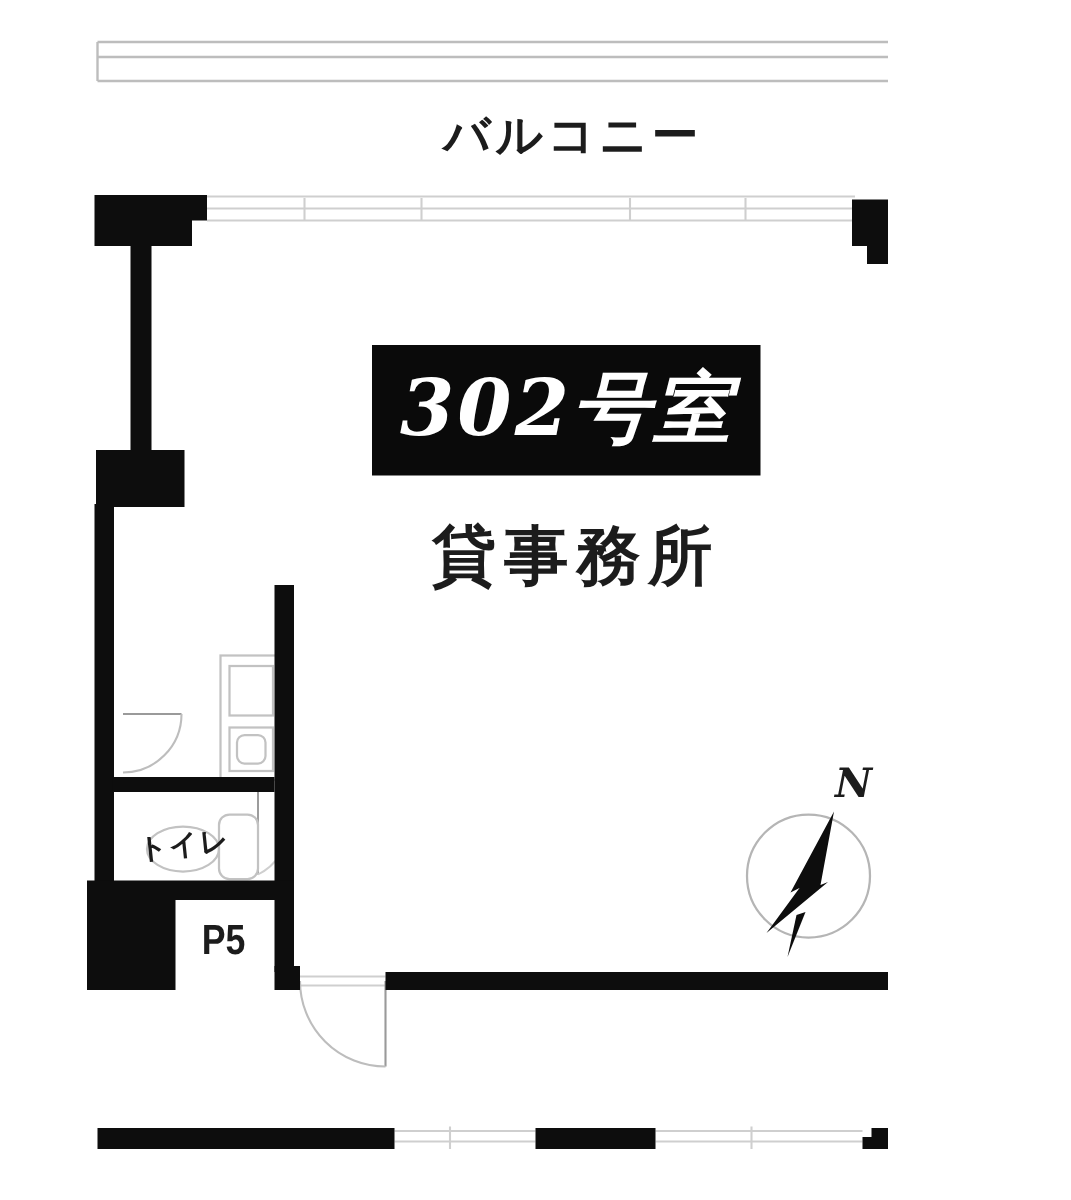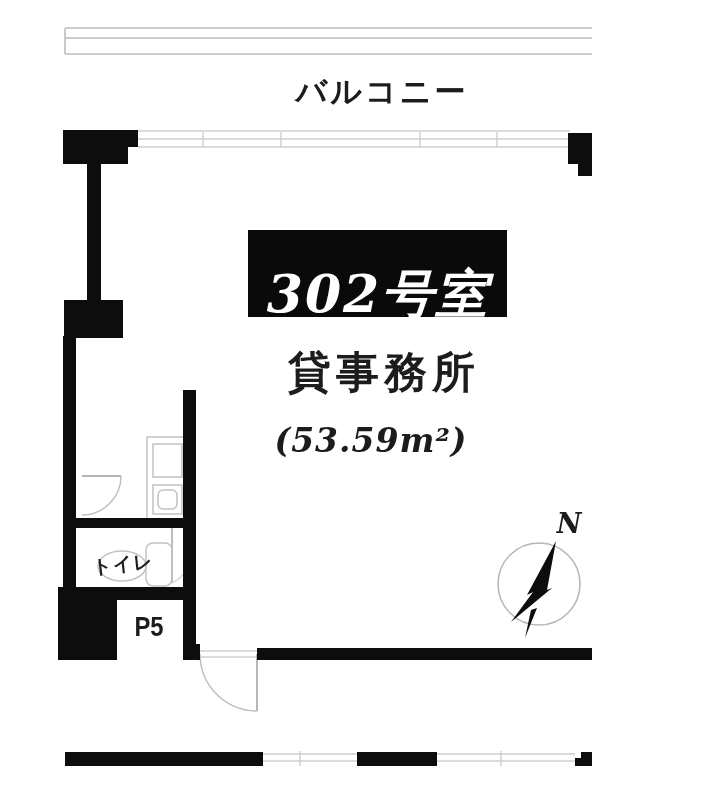--- a/index.html
+++ b/index.html
@@ -28,21 +28,21 @@
     line-height:1;
     user-select:none;
   }
   .lbl-balcony{
     left:382px;top:91px;
     font-size:31px;font-weight:700;letter-spacing:3px;
   }
   .lbl-room-number{
     left:378px;top:273px;
     font-size:52px;font-weight:700;font-style:italic;
-    color:var(--label-fg);letter-spacing:2px;margin-top:21px;
+    color:var(--label-fg);letter-spacing:2px;
   }
   .lbl-room-use{
     left:384px;top:372px;
     font-size:43px;font-weight:700;letter-spacing:5px;
   }
   .lbl-room-area{
     left:371px;top:440px;
     font-size:33px;font-weight:700;font-style:italic;letter-spacing:1px;
   }
   .lbl-toilet{
@@ -175,21 +175,20 @@
 
     <rect x="248" y="230" width="259" height="87" fill="var(--label-bg)"></rect>
   </svg>
 
   <div class="lbl lbl-balcony">バルコニー</div>
 
   <div class="lbl lbl-room-number">302号室</div>
 
   <div class="lbl lbl-room-use">貸事務所</div>
 
-  <div class="lbl lbl-room-area">(53.59m²)</div>
 
   <div class="lbl lbl-toilet">トイレ</div>
 
   <div class="lbl lbl-ps">P5</div>
 
   <div class="lbl lbl-north">N</div>
 
 </div>
 
 </body></html>

